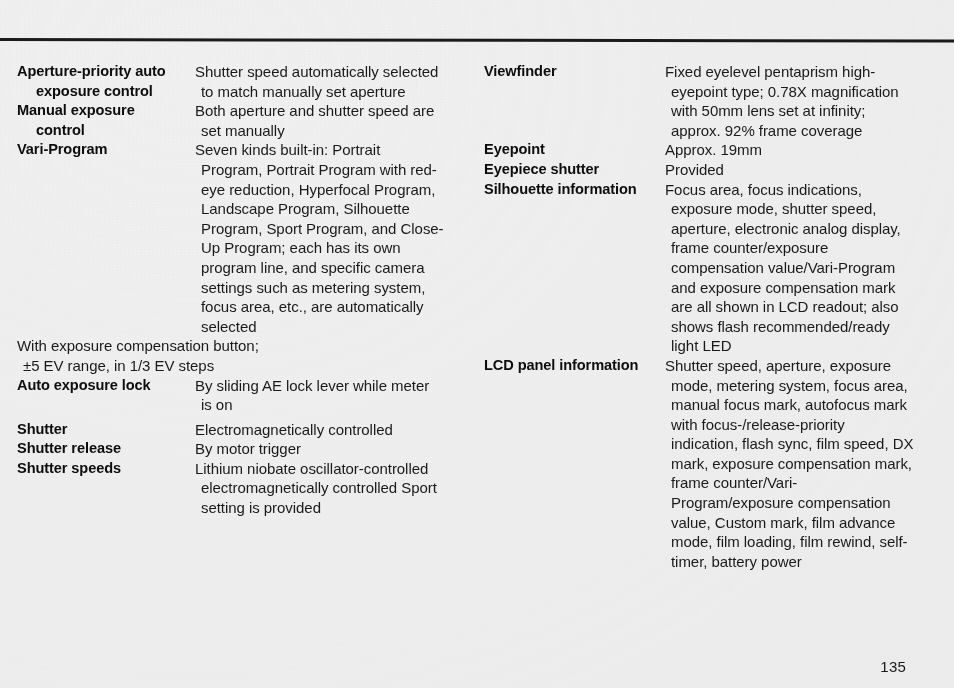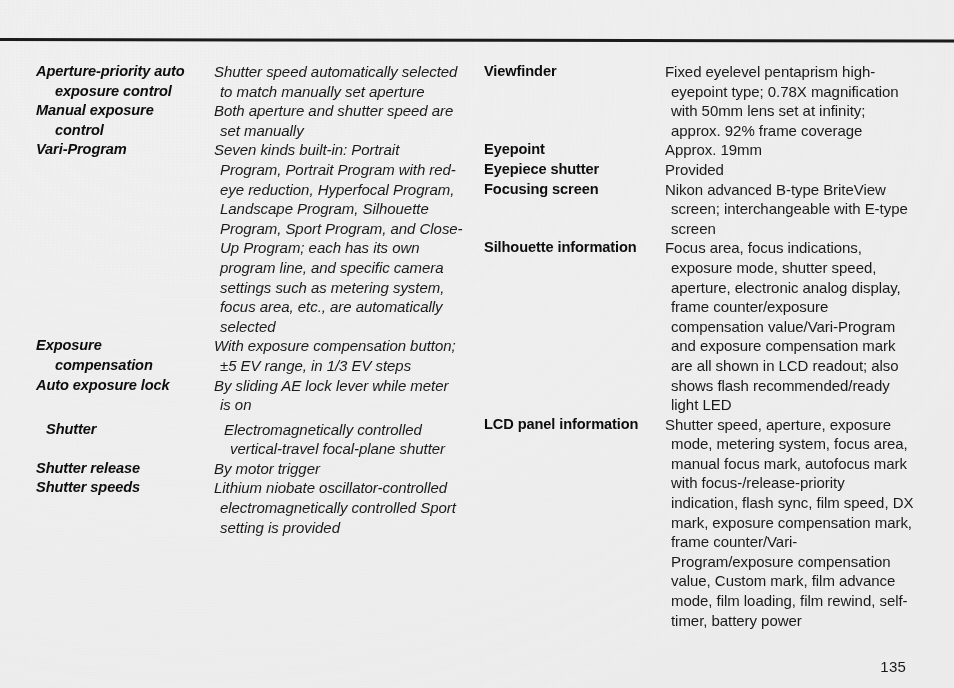--- a/index.html
+++ b/index.html
@@ -51,29 +51,29 @@
     left: 0;
     top: 62px;
     width: 954px;
     display: flex;
     align-items: flex-start;
   }
 
   .col {
     box-sizing: border-box;
   }
-  .col-left  { width: 470px; padding-left: 36px; font-style: italic; }
+  .col-left  { width: 470px; padding-left: 17px; }
   .col-right { width: 484px; padding-left: 14px; }
 
   .spec-row {
     display: flex;
     align-items: flex-start;
     margin-bottom: 0px;
   }
-  .spec-row.gap-before { margin-top: 5px; margin-left: 10px; }
+  .spec-row.gap-before { margin-top: 5px; }
 
   .spec-term {
     font-weight: bold;
     font-size: 14.6px;
     line-height: 19.6px;
     letter-spacing: -0.1px;
     white-space: pre-line;
     color: #0d0d0d;
   }
   .col-left .spec-term  { width: 178px; flex: 0 0 178px; }
@@ -119,30 +119,29 @@
           </div>
           <div class="spec-row">
             <div class="spec-term"><span style="display: block;">Manual exposure</span><span class="cont">control</span></div>
             <div class="spec-desc"><span style="display: block;">Both aperture and shutter speed are</span><span class="cont">set manually</span></div>
           </div>
           <div class="spec-row">
             <div class="spec-term"><span style="display: block;">Vari-Program</span></div>
             <div class="spec-desc"><span style="display: block;">Seven kinds built-in: Portrait</span><span class="cont">Program, Portrait Program with red-</span><span class="cont">eye reduction, Hyperfocal Program,</span><span class="cont">Landscape Program, Silhouette</span><span class="cont">Program, Sport Program, and Close-</span><span class="cont">Up Program; each has its own</span><span class="cont">program line, and specific camera</span><span class="cont">settings such as metering system,</span><span class="cont">focus area, etc., are automatically</span><span class="cont">selected</span></div>
           </div>
           <div class="spec-row">
-            <div class="spec-term"><span style="display: block;">Exposure</span><span class="cont">compensation</span></div>
             <div class="spec-desc"><span style="display: block;">With exposure compensation button;</span><span class="cont">±5 EV range, in 1/3 EV steps</span></div>
           </div>
           <div class="spec-row">
             <div class="spec-term"><span style="display: block;">Auto exposure lock</span></div>
             <div class="spec-desc"><span style="display: block;">By sliding AE lock lever while meter</span><span class="cont">is on</span></div>
           </div>
           <div class="spec-row gap-before">
             <div class="spec-term"><span style="display: block;">Shutter</span></div>
-            <div class="spec-desc"><span style="display: block;">Electromagnetically controlled</span><span class="cont">vertical-travel focal-plane shutter</span></div>
+            <div class="spec-desc"><span style="display: block;">Electromagnetically controlled</span></div>
           </div>
           <div class="spec-row">
             <div class="spec-term"><span style="display: block;">Shutter release</span></div>
             <div class="spec-desc"><span style="display: block;">By motor trigger</span></div>
           </div>
           <div class="spec-row">
             <div class="spec-term"><span style="display: block;">Shutter speeds</span></div>
             <div class="spec-desc"><span style="display: block;">Lithium niobate oscillator-controlled</span><span class="cont">electromagnetically controlled Sport</span><span class="cont">setting is provided</span></div>
           </div>
         </div>
@@ -156,24 +155,20 @@
           </div>
           <div class="spec-row">
             <div class="spec-term"><span style="display: block;">Eyepoint</span></div>
             <div class="spec-desc"><span style="display: block;">Approx. 19mm</span></div>
           </div>
           <div class="spec-row">
             <div class="spec-term"><span style="display: block;">Eyepiece shutter</span></div>
             <div class="spec-desc"><span style="display: block;">Provided</span></div>
           </div>
           <div class="spec-row">
-            <div class="spec-term"><span style="display: block;">Focusing screen</span></div>
-            <div class="spec-desc"><span style="display: block;">Nikon advanced B-type BriteView</span><span class="cont">screen; interchangeable with E-type</span><span class="cont">screen</span></div>
-          </div>
-          <div class="spec-row">
             <div class="spec-term"><span style="display: block;">Silhouette information</span></div>
             <div class="spec-desc"><span style="display: block;">Focus area, focus indications,</span><span class="cont">exposure mode, shutter speed,</span><span class="cont">aperture, electronic analog display,</span><span class="cont">frame counter/exposure</span><span class="cont">compensation value/Vari-Program</span><span class="cont">and exposure compensation mark</span><span class="cont">are all shown in LCD readout; also</span><span class="cont">shows flash recommended/ready</span><span class="cont">light LED</span></div>
           </div>
           <div class="spec-row">
             <div class="spec-term"><span style="display: block;">LCD panel information</span></div>
             <div class="spec-desc"><span style="display: block;">Shutter speed, aperture, exposure</span><span class="cont">mode, metering system, focus area,</span><span class="cont">manual focus mark, autofocus mark</span><span class="cont">with focus-/release-priority</span><span class="cont">indication, flash sync, film speed, DX</span><span class="cont">mark, exposure compensation mark,</span><span class="cont">frame counter/Vari-</span><span class="cont">Program/exposure compensation</span><span class="cont">value, Custom mark, film advance</span><span class="cont">mode, film loading, film rewind, self-</span><span class="cont">timer, battery power</span></div>
           </div>
         </div>
     </div>
 

